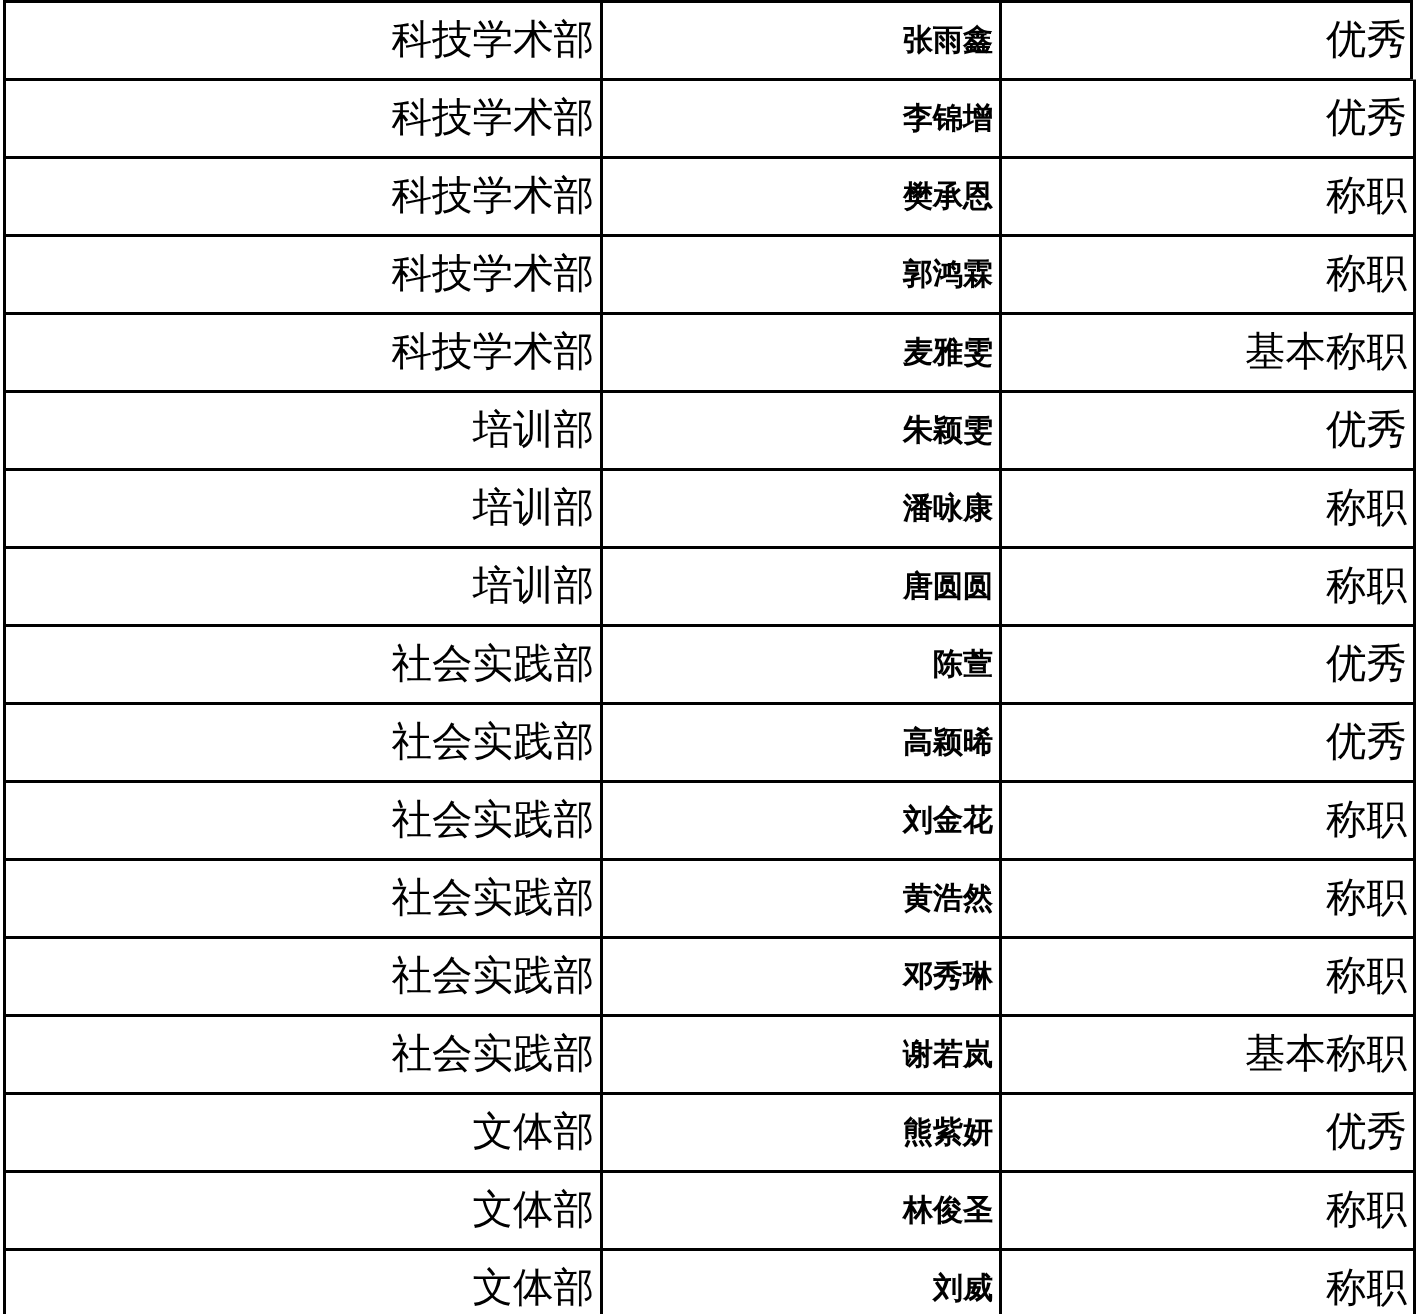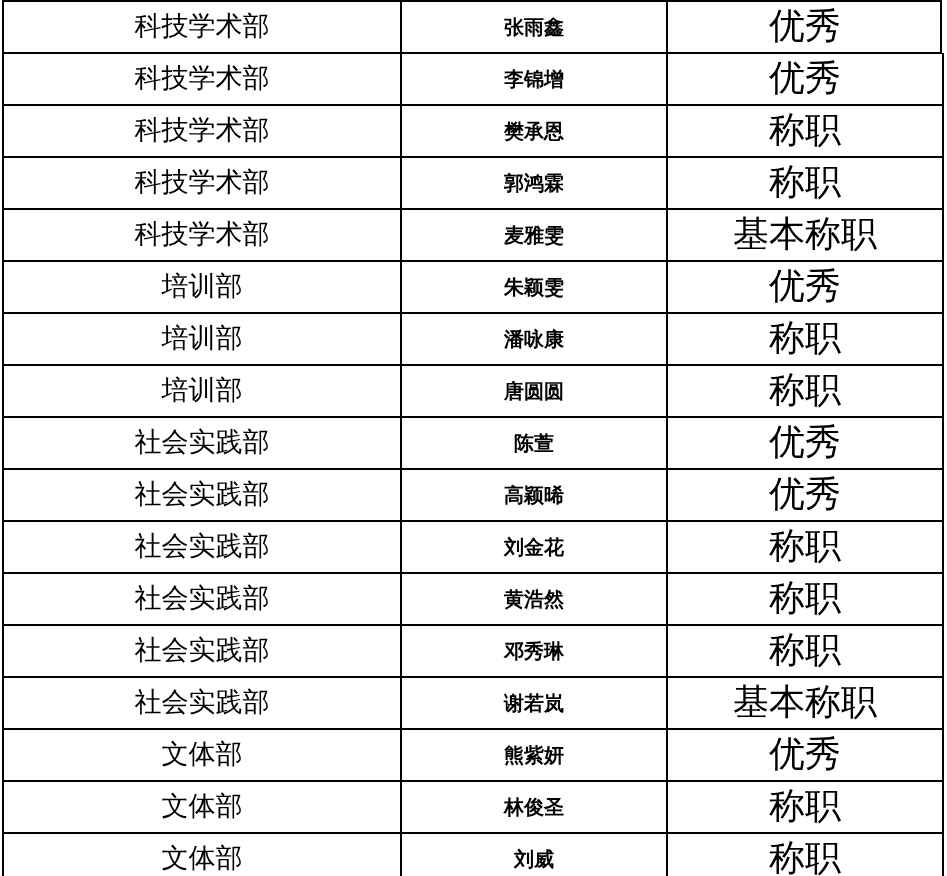--- a/index.html
+++ b/index.html
@@ -25,37 +25,37 @@
     width: 940px;
     margin-left: 2px;
   }
   table.eval-table col.c-dept { width: 398px; }
   table.eval-table col.c-name { width: 266px; }
   table.eval-table col.c-result { width: 276px; }
 
   table.eval-table td {
     border: 2px solid #000000;
     height: 50px;
-    text-align: center;
+    text-align: right;
     vertical-align: middle;
     padding: 0 4px;
     line-height: 1.1;
     white-space: nowrap;
     margin-left: 38px;
   }
   td.dept {
     font-size: 27px;
     font-weight: normal;
   }
   td.name {
     font-size: 20px;
     font-weight: bold;
   }
   td.result {
-    font-size: 36px;
+    font-size: 27px;
     font-weight: normal;
   }
   
   .edge-sliver {
     position: absolute;
     top: 0;
     right: 0;
     width: 5px;
     height: 53px;
     border-left: 2px solid #000000;

